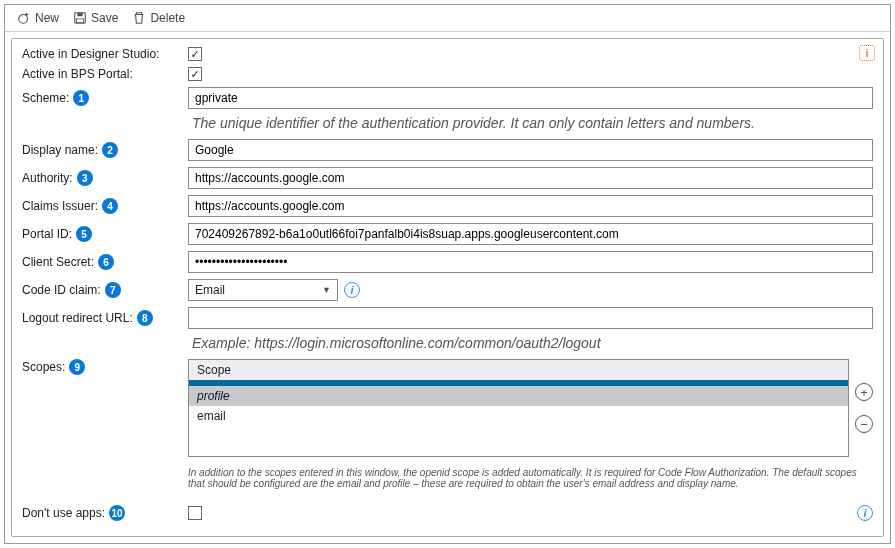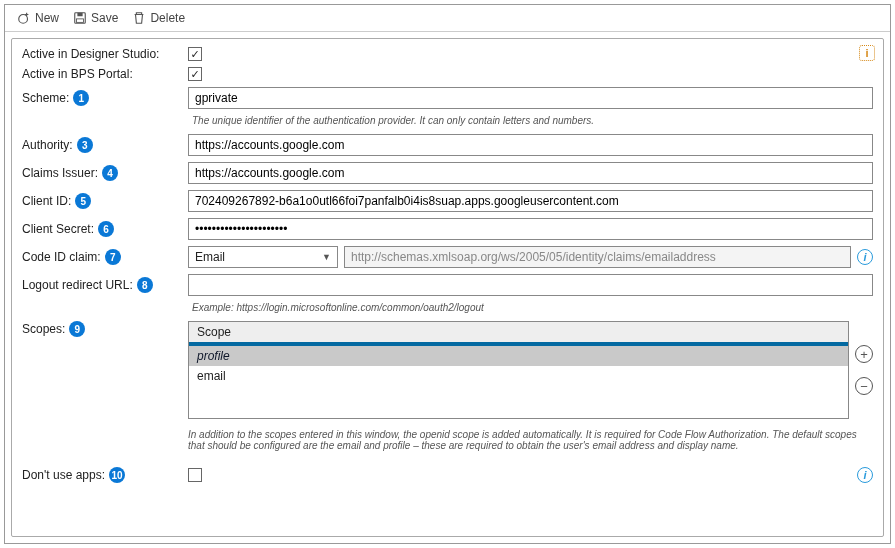--- a/index.html
+++ b/index.html
@@ -93,21 +93,21 @@
   .dropdown {
     width: 150px;
     display: flex;
     align-items: center;
     justify-content: space-between;
     cursor: pointer;
   }
   .hint {
     font-style: italic;
     color: #555;
-    font-size: 10px;
+    font-size: 14px;
     margin: 2px 0 8px 170px;
   }
   .hint2 {
     font-style: italic;
     color: #555;
     font-size: 10px;
     margin: 4px 0 10px 0;
   }
   .cb {
     width: 14px;
@@ -145,21 +145,21 @@
     flex: 1;
     padding: 0;
     height: 98px;
     display: flex;
     flex-direction: column;
     overflow: hidden;
   }
   .scopes-header {
     background: #eee;
     padding: 3px 8px;
-    border-bottom: 4px solid #0369a1;
+    border-bottom: 6px solid #0369a1;
     font-weight: normal;
   }
   .scope-row {
     padding: 3px 8px;
     cursor: pointer;
   }
   .scope-row.selected {
     background: #c9c9c9;
     color: #0f172a;
     font-style: italic;
@@ -238,20 +238,29 @@
       <div class="lbl">
         <span>Scheme:</span>
         <span class="badge">1</span>
       </div>
       <div class="field">
           <input type="text" value="gprivate" style="">
         </div>
     </div>
     <div class="hint">The unique identifier of the authentication provider. It can only contain letters and numbers.</div>
 
+    <div class="row">
+      <div class="lbl">
+        <span>Display name:</span>
+        <span class="badge">2</span>
+      </div>
+      <div class="field">
+          <input type="text" value="Google" style="">
+        </div>
+    </div>
 
     <div class="row">
       <div class="lbl">
         <span>Authority:</span>
         <span class="badge">3</span>
       </div>
       <div class="field">
           <input type="text" value="https://accounts.google.com" style="">
         </div>
     </div>
@@ -261,21 +270,21 @@
         <span>Claims Issuer:</span>
         <span class="badge">4</span>
       </div>
       <div class="field">
           <input type="text" value="https://accounts.google.com" style="">
         </div>
     </div>
 
     <div class="row">
       <div class="lbl">
-        <span>Client ID:</span>
+        <span>Portal ID:</span>
         <span class="badge">5</span>
       </div>
       <div class="field">
           <input type="text" value="702409267892-b6a1o0utl66foi7panfalb0i4is8suap.apps.googleusercontent.com" style="">
         </div>
     </div>
 
     <div class="row">
       <div class="lbl">
         <span>Client Secret:</span>
@@ -289,21 +298,20 @@
     <div class="row">
       <div class="lbl">
         <span>Code ID claim:</span>
         <span class="badge">7</span>
       </div>
       <div class="field">
         <div class="dropdown">
           <span>Email</span>
           <span class="chev">▼</span>
         </div>
-        <div class="readonly">http://schemas.xmlsoap.org/ws/2005/05/identity/claims/emailaddress</div>
         <span class="info-circle">i</span>
       </div>
     </div>
 
     <div class="row">
       <div class="lbl">
         <span>Logout redirect URL:</span>
         <span class="badge">8</span>
       </div>
       <div class="field">

